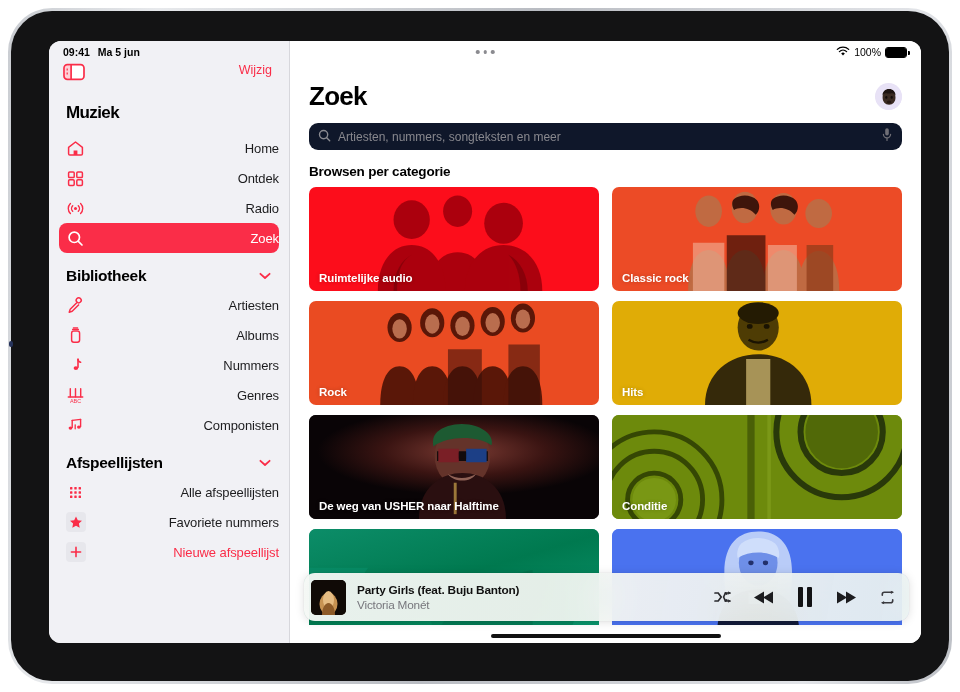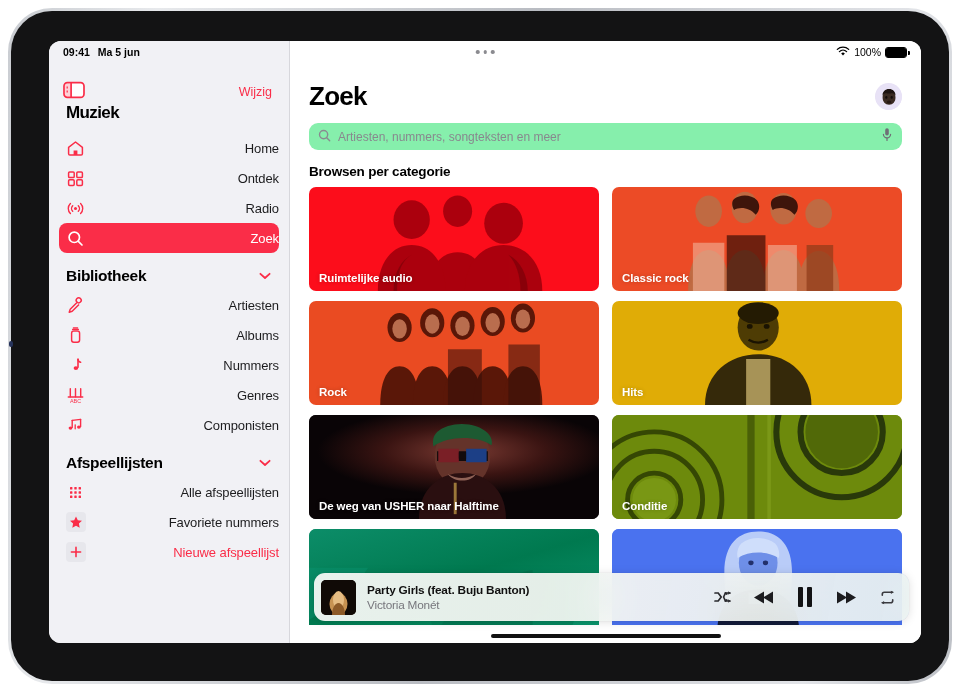--- a/index.html
+++ b/index.html
@@ -66,21 +66,21 @@
   
   #sidebar {
     width: 241px; flex: 0 0 241px;
     background: #f1f1f5;
     border-right: 0.5px solid #d7d7dc;
     padding-top: 22px;
     position: relative;
     overflow: hidden;
   }
   #sidebar-top {
-    height: 36px; display: flex; align-items: flex-end;
+    height: 36px; display: flex; align-items: flex-start;
     justify-content: space-between; padding: 0 17px 0 14px;
   }
   #sidebar-toggle { width: 22px; height: 18px; display: block; }
   #edit-btn {
     color: #fa2d48; font-size: 12.5px; font-weight: 400;
     background: none; border: none; cursor: pointer;
     font-family: "Liberation Sans", sans-serif;
   }
   #sidebar-title {
     font-size: 17px; font-weight: 700; letter-spacing: -0.6px;
@@ -119,21 +119,21 @@
   }
   #page-title { font-size: 26px; font-weight: 700; letter-spacing: -0.7px; color: #000; }
   #avatar {
     width: 27px; height: 27px; border-radius: 50%;
     background: #e7e1f5; cursor: pointer;
     display: flex; align-items: center; justify-content: center;
     overflow: hidden;
   }
   #searchbar {
     margin: 11px 19px 0 19px; height: 27px;
-    background: #86efac; border-radius: 9px;
+    background: #0f172a; border-radius: 9px;
     display: flex; align-items: center; gap: 7px;
     padding: 0 9px; cursor: text;
   }
   #search-input {
     flex: 1 1 auto; border: none; background: transparent;
     font-size: 12px; color: #7a7a80; outline: none;
     font-family: "Liberation Sans", sans-serif;
   }
   #search-input::placeholder { color: #88888e; }
   #browse-head {
@@ -155,21 +155,21 @@
     letter-spacing: -0.1px; z-index: 5;
     text-shadow: 0 0 4px rgba(0,0,0,.22);
   }
   .tile .art {
     position: absolute; inset: 0;
     display: flex; align-items: flex-end; justify-content: center;
   }
 
   
   #player {
-    position: absolute; left: 24px; right: 12px; bottom: 22px;
+    position: absolute; left: 14px; right: 12px; bottom: 22px;
     height: 48px; border-radius: 11px;
     background: linear-gradient(100deg, rgba(250,250,248,.93) 0%, rgba(246,247,243,.92) 55%, rgba(238,245,240,.90) 100%);
     box-shadow: 0 1px 10px rgba(0,0,0,.13), 0 0 0 .5px rgba(0,0,0,.05);
     display: flex; align-items: center;
     padding: 0 13px 0 7px; z-index: 30;
     backdrop-filter: blur(18px);
   }
   #player-art {
     width: 35px; height: 35px; flex: 0 0 35px; border-radius: 5px;
     background: radial-gradient(circle at 50% 62%, #d8b07a 0%, #7d4f26 40%, #201208 75%, #0b0705 100%);

